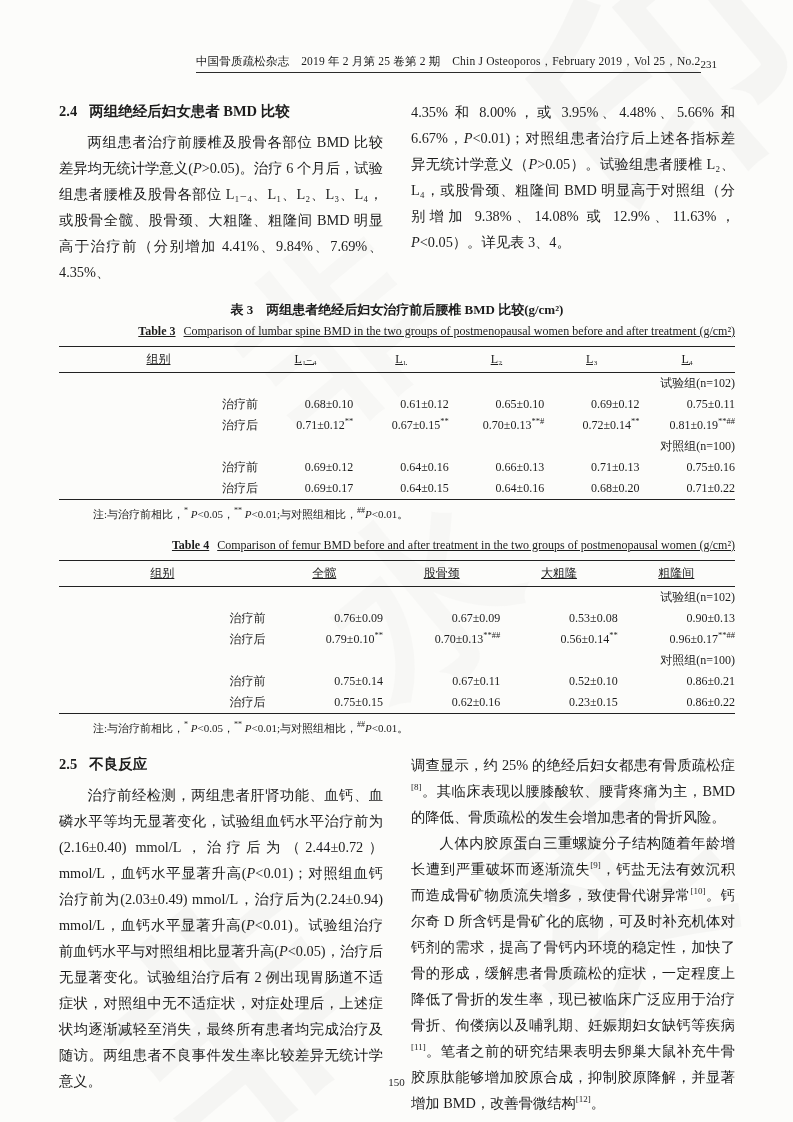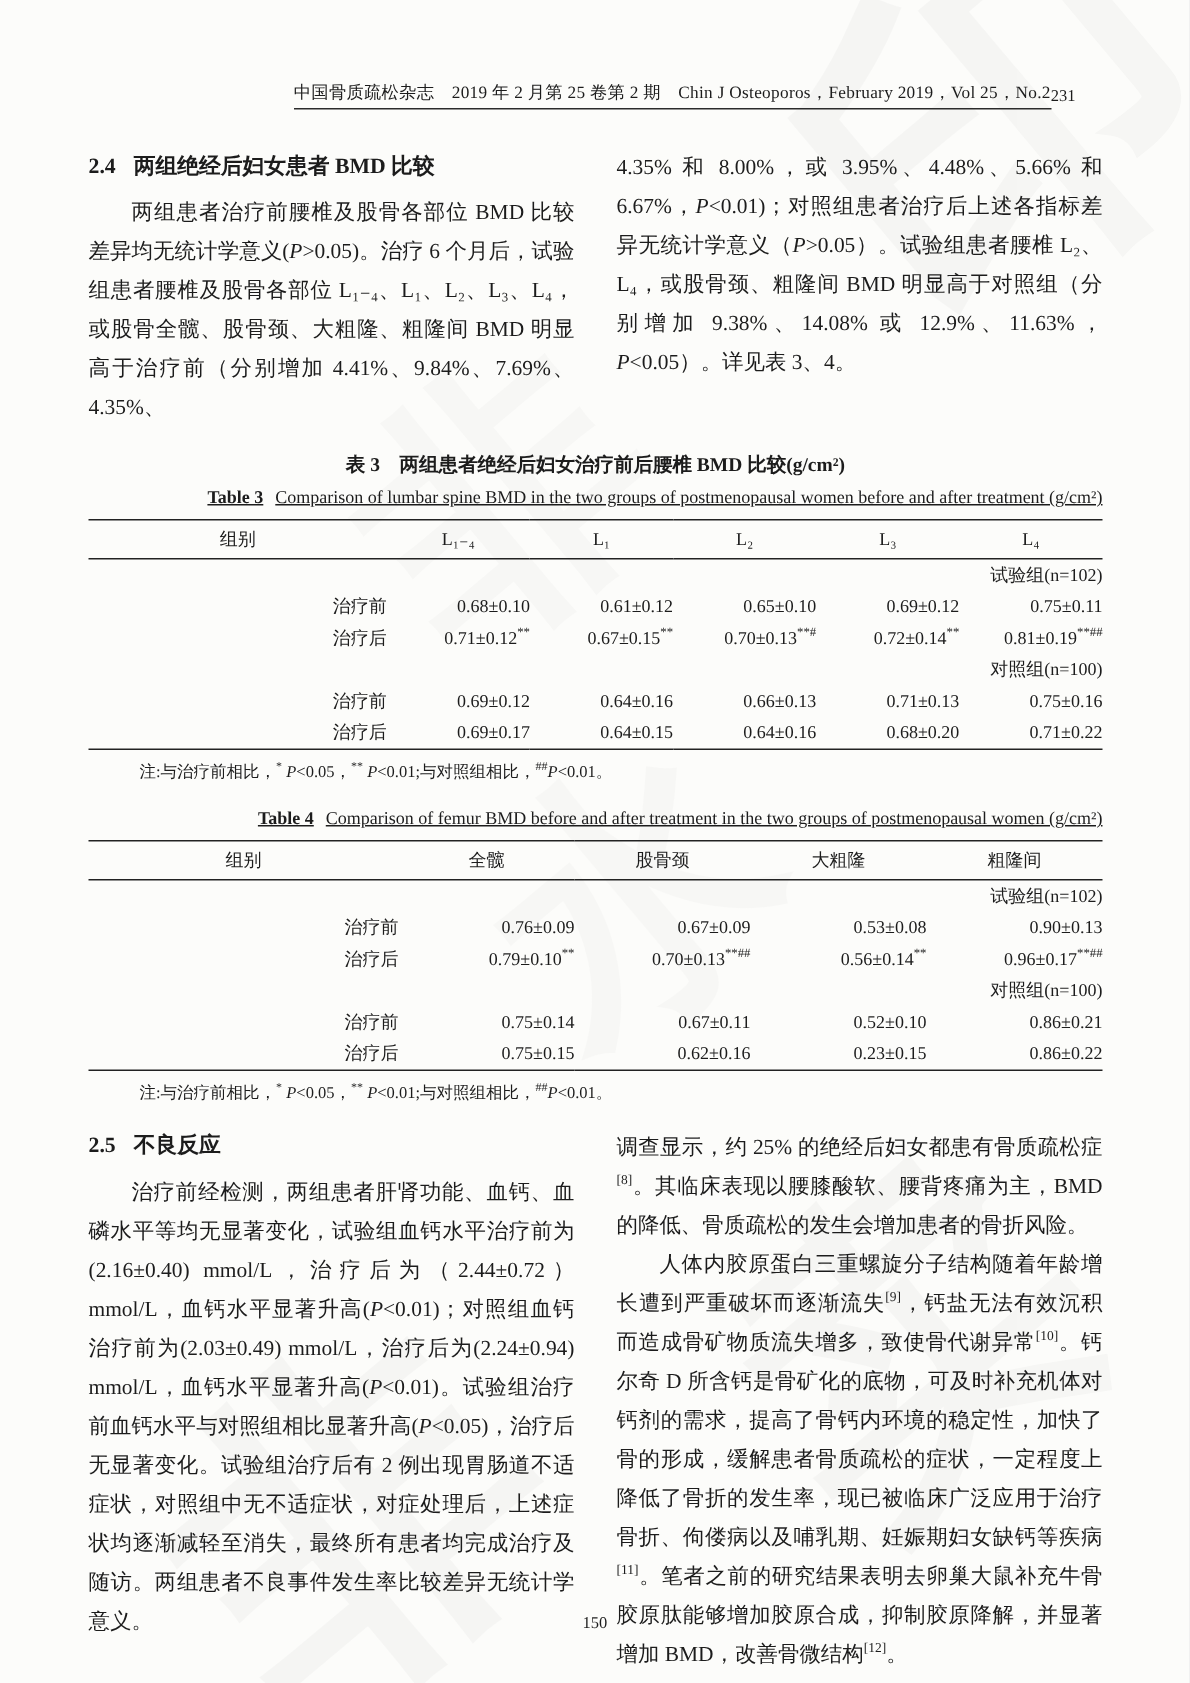--- a/index.html
+++ b/index.html
@@ -24,21 +24,21 @@
   p.ind{text-indent:2em;}
   sup{font-size:9px;vertical-align:super;line-height:0;}
   i{font-style:italic;}
   
   .tblblock{margin:16px 0 4px 0;}
   .capzh{text-align:center;font-size:13px;font-weight:bold;margin:6px 0 5px 0;}
   .capen{text-align:right;font-size:12px;margin:0 0 7px 0;text-decoration:underline;}
   .capen b{margin-right:8px;}
   table.bmd{width:100%;border-collapse:collapse;font-size:12px;
     border-top:1.6px solid #222;border-bottom:1.6px solid #222;}
-  table.bmd thead th{border-bottom:1px solid #222;font-weight:normal;padding:4px 0;text-align:center;}
+  table.bmd thead th{border-bottom:1px solid #222;font-weight:normal;padding:4px 0;text-align:center;text-decoration:underline;}
   table.bmd td{padding:2px 0;text-align:right;white-space:nowrap;}
   table.bmd td.rlabel{padding-left:44px;}
   table.bmd td.group{padding-left:2px;}
   table.bmd td.group.ind1{padding-left:40px;}
   table.bmd td.rlabel.ind2{padding-left:56px;}
   table.bmd sup{font-size:8.5px;}
   .t3 col.cn{width:95px;} .t3 col.c0{width:198px;}
   .t4 col.cn{width:117px;} .t4 col.c0{width:206px;}
   .fnote{font-size:11px;margin:7px 0 0 34px;}
   .fnote sup{font-size:8px;}

